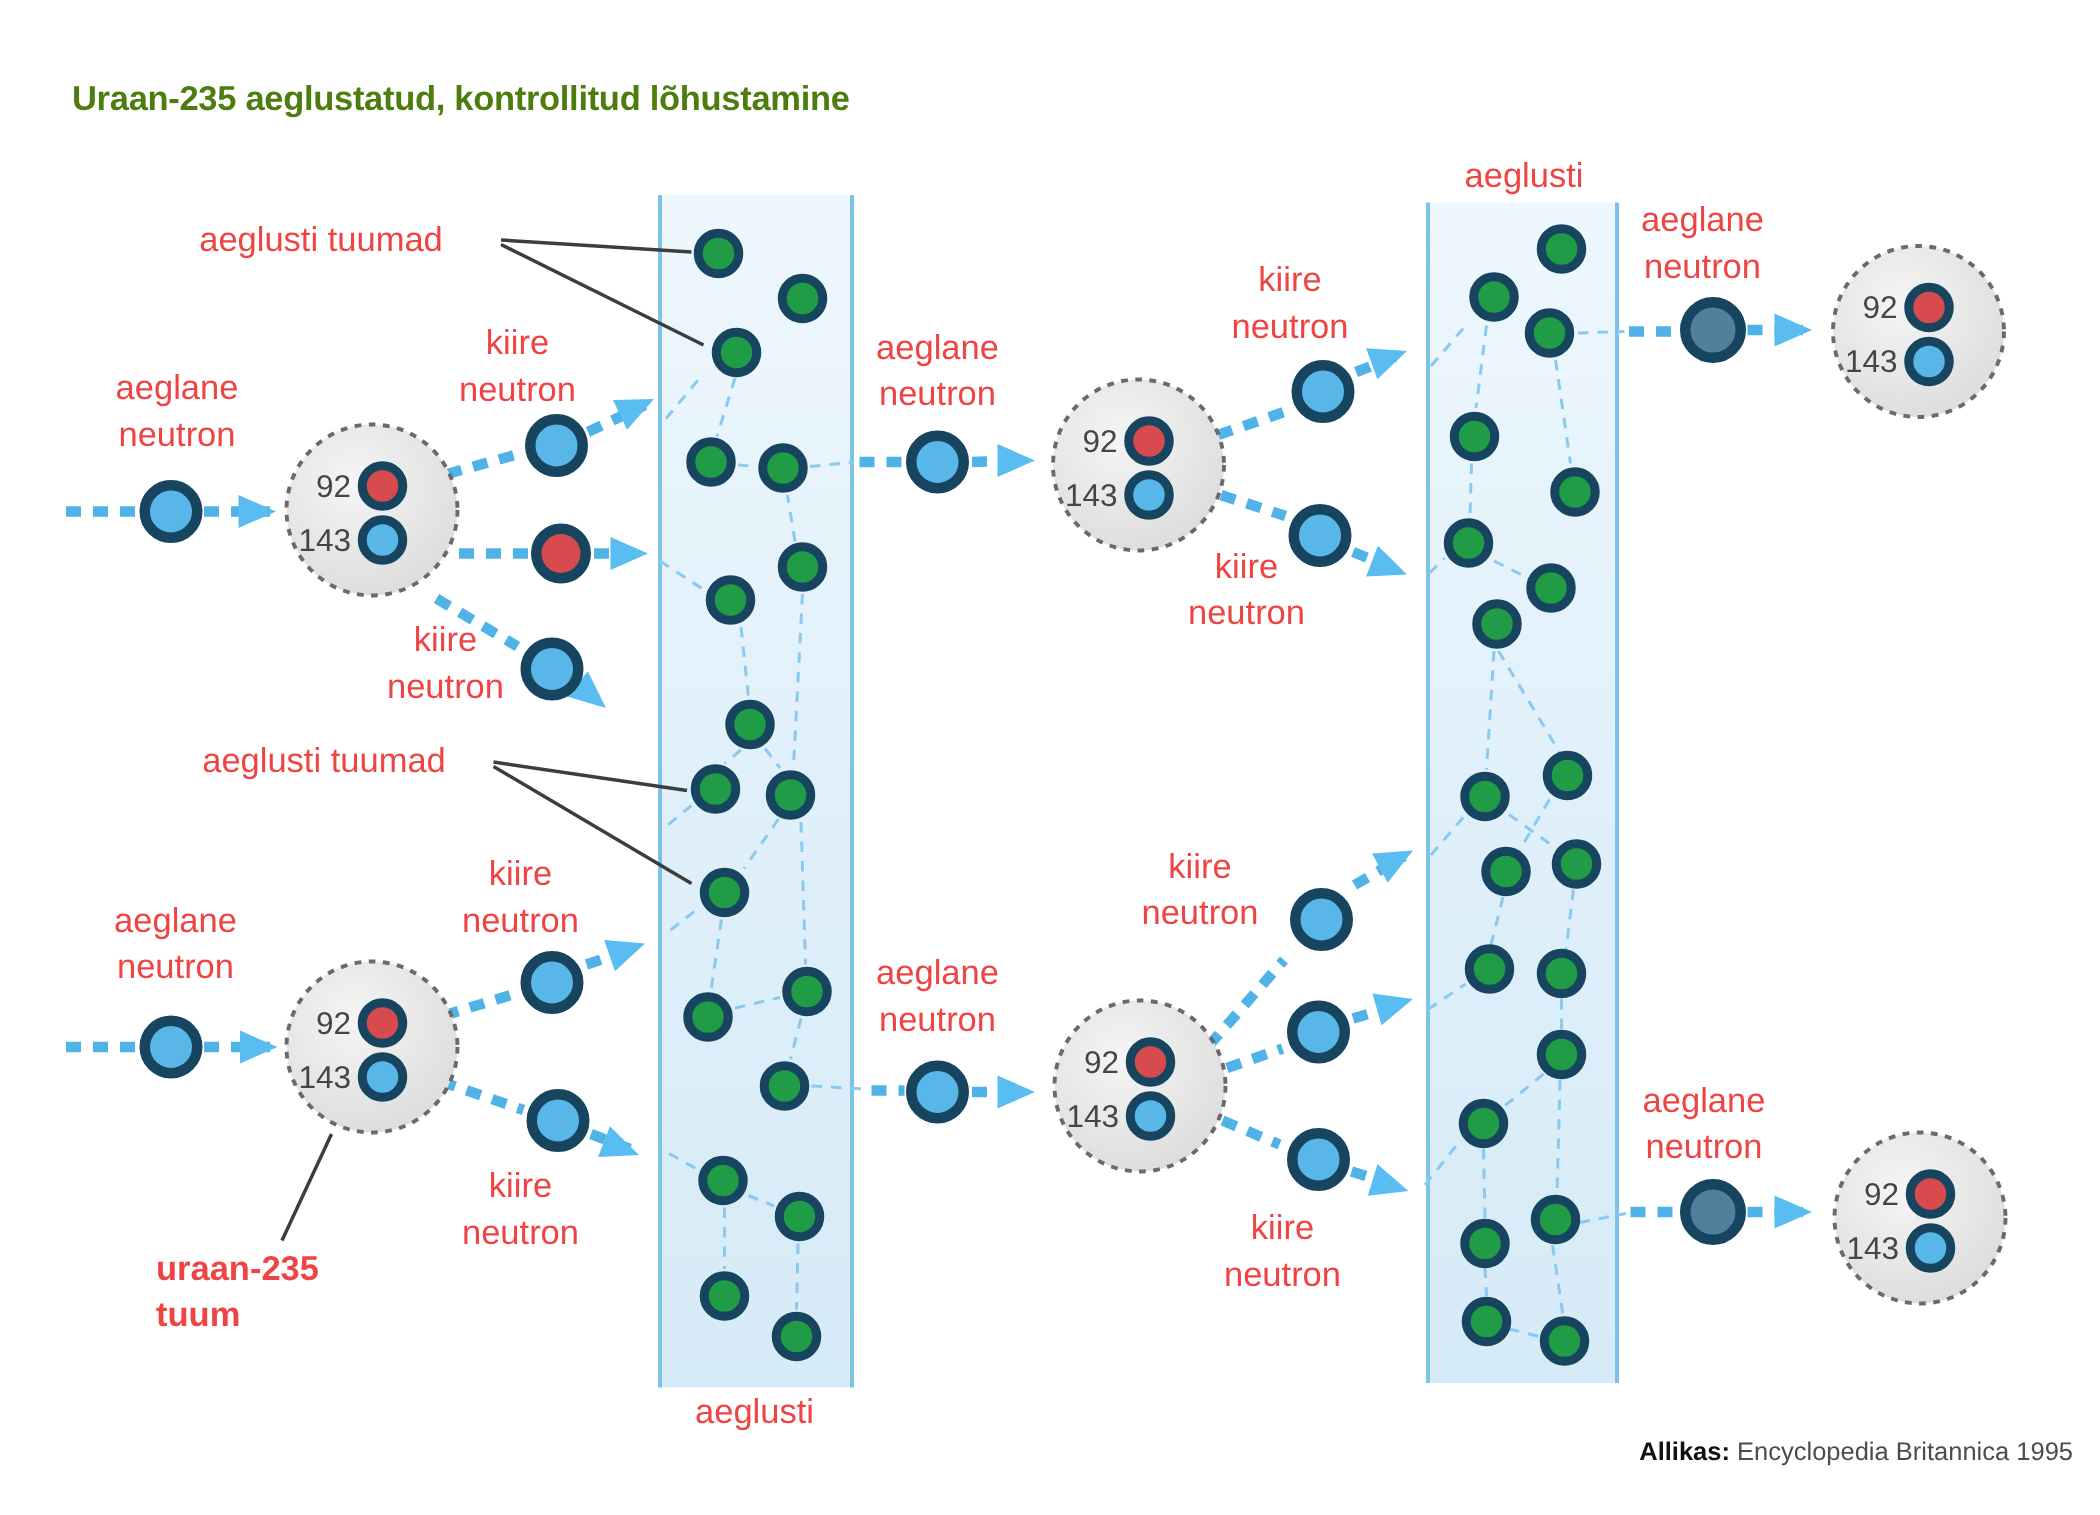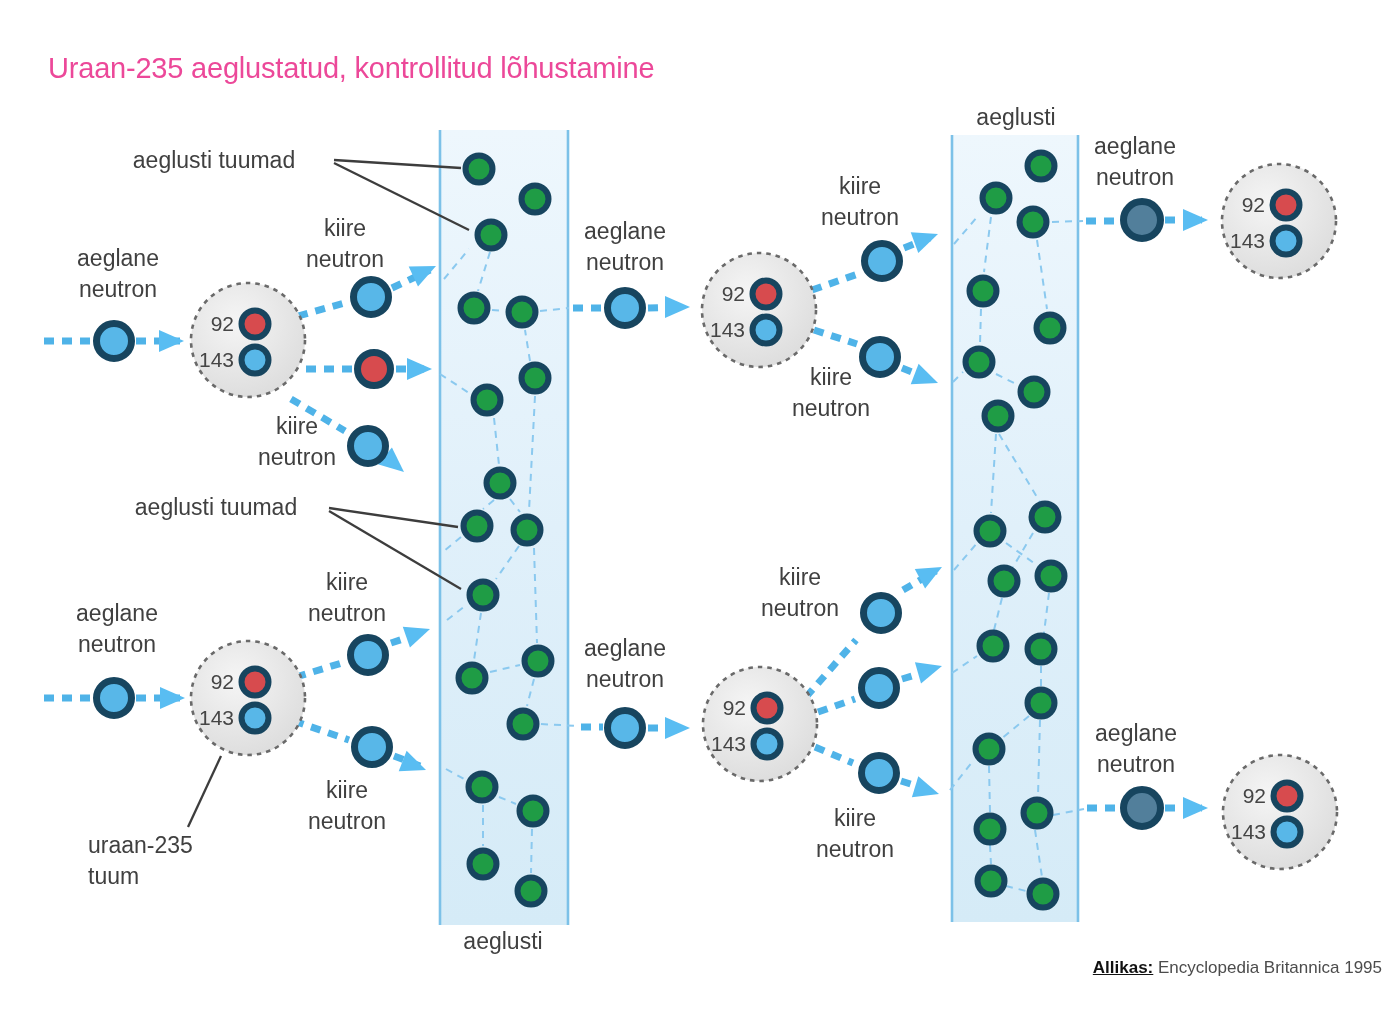--- a/index.html
+++ b/index.html
@@ -1,23 +1,23 @@
 <!DOCTYPE html>
 <html style="--green: #1f9c45; --ring: #17455f; --lightblue: #58b7e8; --red: #d74b4e; --darkblue: #527f9b; --arrow: #4fb3e8; --arrowhead: #59bdf2; --scatter: #8bc9ef; --coledge: #7cc1e8;"><head>
 <meta charset="utf-8">
 <style>
   html,body{margin:0;padding:0;background:#fff;}
   body{font-family:"Liberation Sans","DejaVu Sans",sans-serif;}
   #canvas{position:relative;width:1400px;height:1010px;background:#fff;overflow:hidden;}
   #diagram-svg{position:absolute;left:0;top:0;}
-  .page-title{position:absolute;left:48px;top:52px;font-size:29px;font-weight:400;color:#ec4899;letter-spacing:-0.2px;}
-  .dlabel{position:absolute;font-size:23px;font-weight:500;color:#404040;line-height:31px;white-space:pre-line;text-align:center;transform:translate(-50%,-50%);}
+  .page-title{position:absolute;left:48px;top:52px;font-size:23px;font-weight:700;color:#4d7c0f;letter-spacing:-0.2px;}
+  .dlabel{position:absolute;font-size:23px;font-weight:500;color:#ef4444;line-height:31px;white-space:pre-line;text-align:center;transform:translate(-50%,-50%);}
   .dlabel.left{transform:translate(0,-50%);text-align:left;}
   .source-line{position:absolute;right:18px;top:958px;font-size:17px;color:#4c4c4c;}
-  .source-line .src-prefix{font-weight:700;color:#111;text-decoration:underline;}
+  .source-line .src-prefix{font-weight:700;color:#111;}
   .scatter{stroke:var(--scatter);stroke-width:2;stroke-dasharray:7 6;fill:none;}
   .arrowseg{stroke:var(--arrow);stroke-width:7;stroke-dasharray:10 8;fill:none;}
   .ahead{fill:var(--arrowhead);}
   .pointer{stroke:#3d3d3d;stroke-width:2.3;fill:none;}
   .green-n{fill:var(--green);stroke:var(--ring);stroke-width:6;}
   .neu-slow{fill:var(--lightblue);stroke:var(--ring);stroke-width:7;}
   .neu-fast{fill:var(--lightblue);stroke:var(--ring);stroke-width:7;}
   .neu-frag{fill:var(--red);stroke:var(--ring);stroke-width:7;}
   .neu-dark{fill:var(--darkblue);stroke:var(--ring);stroke-width:7;}
   .nuc-big{fill:url(#nucGrad);stroke:#6a6a6a;stroke-width:2.6;stroke-dasharray:4.5 5;}
@@ -280,21 +280,21 @@
 neutron</div>
       <div class="dlabel" style="left: 1016px; top: 117px;">aeglusti</div>
       <div class="dlabel" style="left: 1135px; top: 162px;">aeglane
 neutron</div>
       <div class="dlabel" style="left: 117px; top: 629px;">aeglane
 neutron</div>
       <div class="dlabel" style="left: 347px; top: 598px;">kiire
 neutron</div>
       <div class="dlabel" style="left: 347px; top: 806px;">kiire
 neutron</div>
-      <div class="dlabel left" style="left: 88px; top: 861px;">uraan-235
+      <div class="dlabel left" style="left: 104px; top: 861px; font-weight: bold;">uraan-235
 tuum</div>
       <div class="dlabel" style="left: 625px; top: 664px;">aeglane
 neutron</div>
       <div class="dlabel" style="left: 800px; top: 593px;">kiire
 neutron</div>
       <div class="dlabel" style="left: 855px; top: 834px;">kiire
 neutron</div>
       <div class="dlabel" style="left: 1136px; top: 749px;">aeglane
 neutron</div>
       <div class="dlabel" style="left: 503px; top: 941px;">aeglusti</div>

